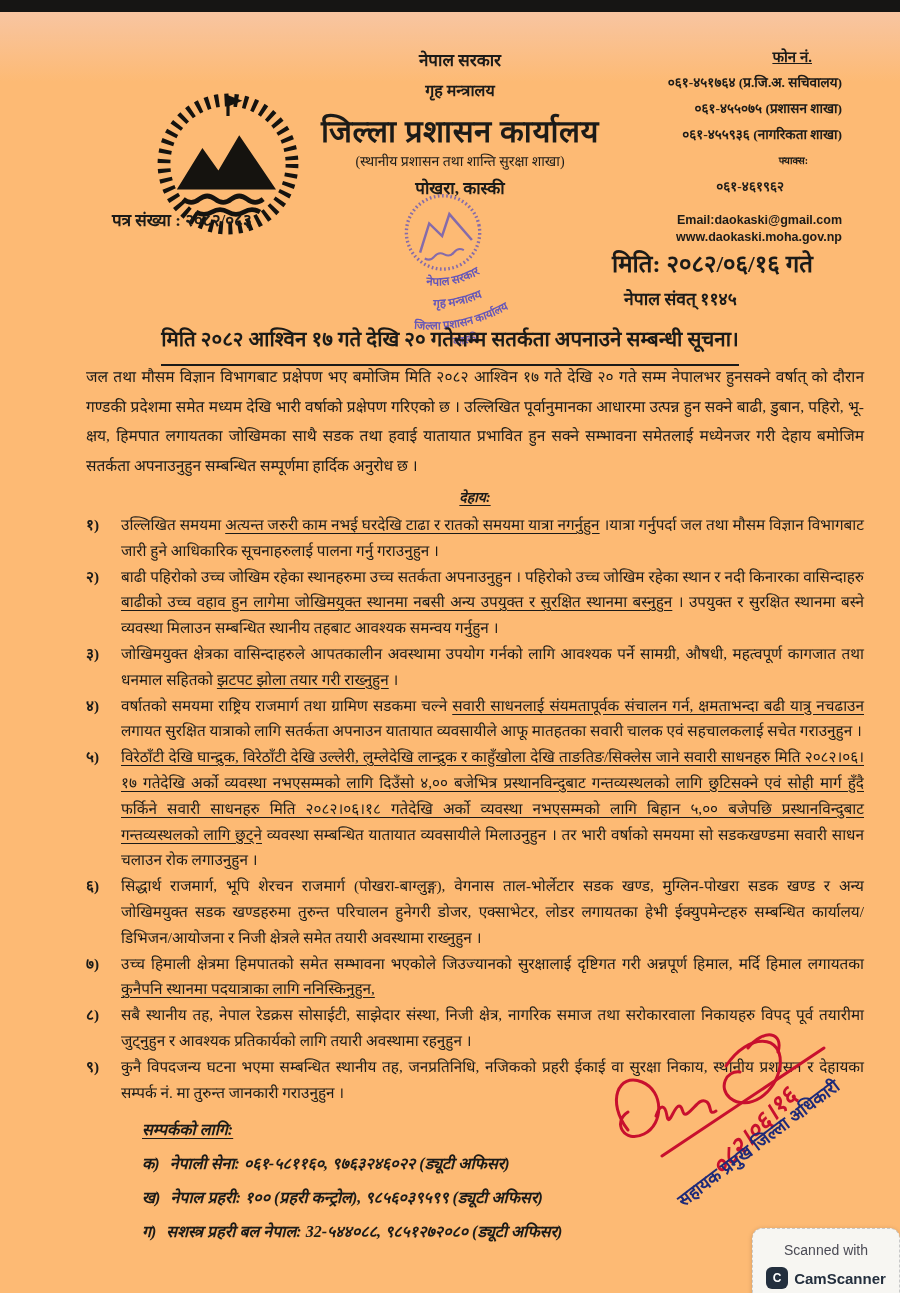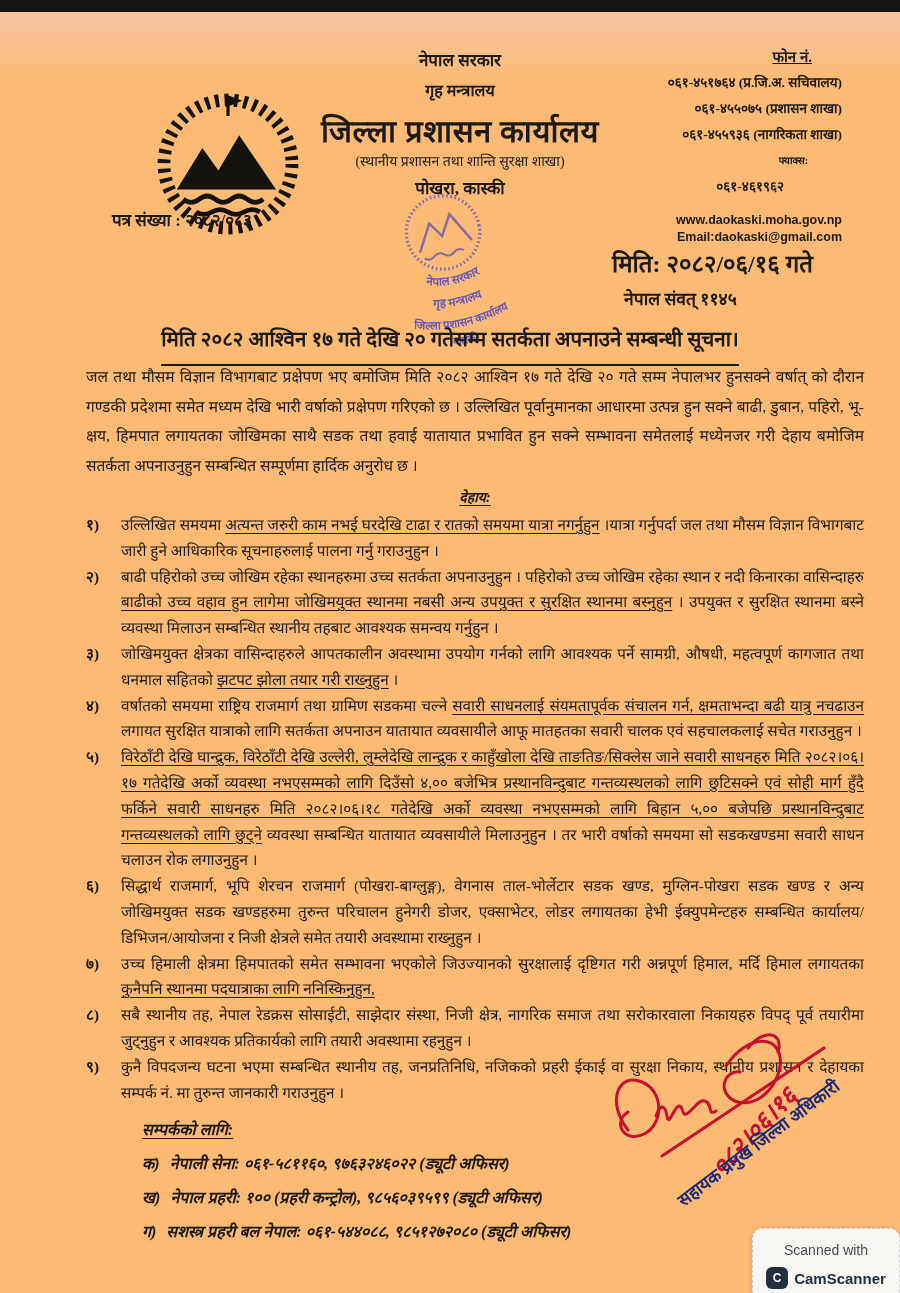--- a/index.html
+++ b/index.html
@@ -89,22 +89,22 @@
   </div>
 
   <div class="hdr-right">
     <div class="hd">फोन नं.</div>
     <div>०६१-४५१७६४ (प्र.जि.अ. सचिवालय)</div>
     <div>०६१-४५५०७५ (प्रशासन शाखा)</div>
     <div>०६१-४५५९३६ (नागरिकता शाखा)</div>
     <div class="fx">फ्याक्स:</div>
     <div class="fxn">०६१-४६१९६२</div>
     <div class="latin">
+      <div>Email:daokaski@gmail.com</div>
       <div>www.daokaski.moha.gov.np</div>
-      <div>Email:daokaski@gmail.com</div>
     </div>
   </div>
 
   <div class="letter-no">पत्र संख्या : २०८२/०८३</div>
 
   <svg class="stamp" viewBox="0 0 220 210">
     <defs>
       <path id="sp1" d="M 68 116 Q 110 134 152 116"></path>
       <path id="sp2" d="M 56 140 Q 110 162 164 140"></path>
       <path id="sp3" d="M 36 162 Q 110 192 184 162"></path>
@@ -181,21 +181,21 @@
           <div class="contact-row">
             <span class="cnum">क)</span>
             <span>नेपाली सेना: ०६१-५८११६०, ९७६३२४६०२२ (ड्यूटी अफिसर)</span>
           </div>
           <div class="contact-row">
             <span class="cnum">ख)</span>
             <span>नेपाल प्रहरी: १०० (प्रहरी कन्ट्रोल), ९८५६०३९५९९ (ड्यूटी अफिसर)</span>
           </div>
           <div class="contact-row">
             <span class="cnum">ग)</span>
-            <span>सशस्त्र प्रहरी बल नेपाल: ०६१-५४४०८८, ९८५१२७२०८० (ड्यूटी अफिसर)</span>
+            <span>सशस्त्र प्रहरी बल नेपाल: 32-५४४०८८, ९८५१२७२०८० (ड्यूटी अफिसर)</span>
           </div>
         </div>
     </div>
   </div>
 
   <svg class="signature-svg" viewBox="0 0 280 200">
     <g fill="none" stroke="#c8102e" stroke-width="3" stroke-linecap="round">
       <path d="M30 112 C8 84 20 54 44 64 C66 73 66 106 46 116 C26 126 14 104 30 94"></path>
       <path d="M58 98 c4 -12 9 -12 11 0 c2 12 7 -10 12 -10 c5 0 2 12 9 7 c7 -5 12 -16 19 -11 c5 4 1 14 9 9"></path>
       <path d="M128 48 C150 14 186 16 182 48 C178 76 150 94 132 80 C120 70 128 52 142 54"></path>

